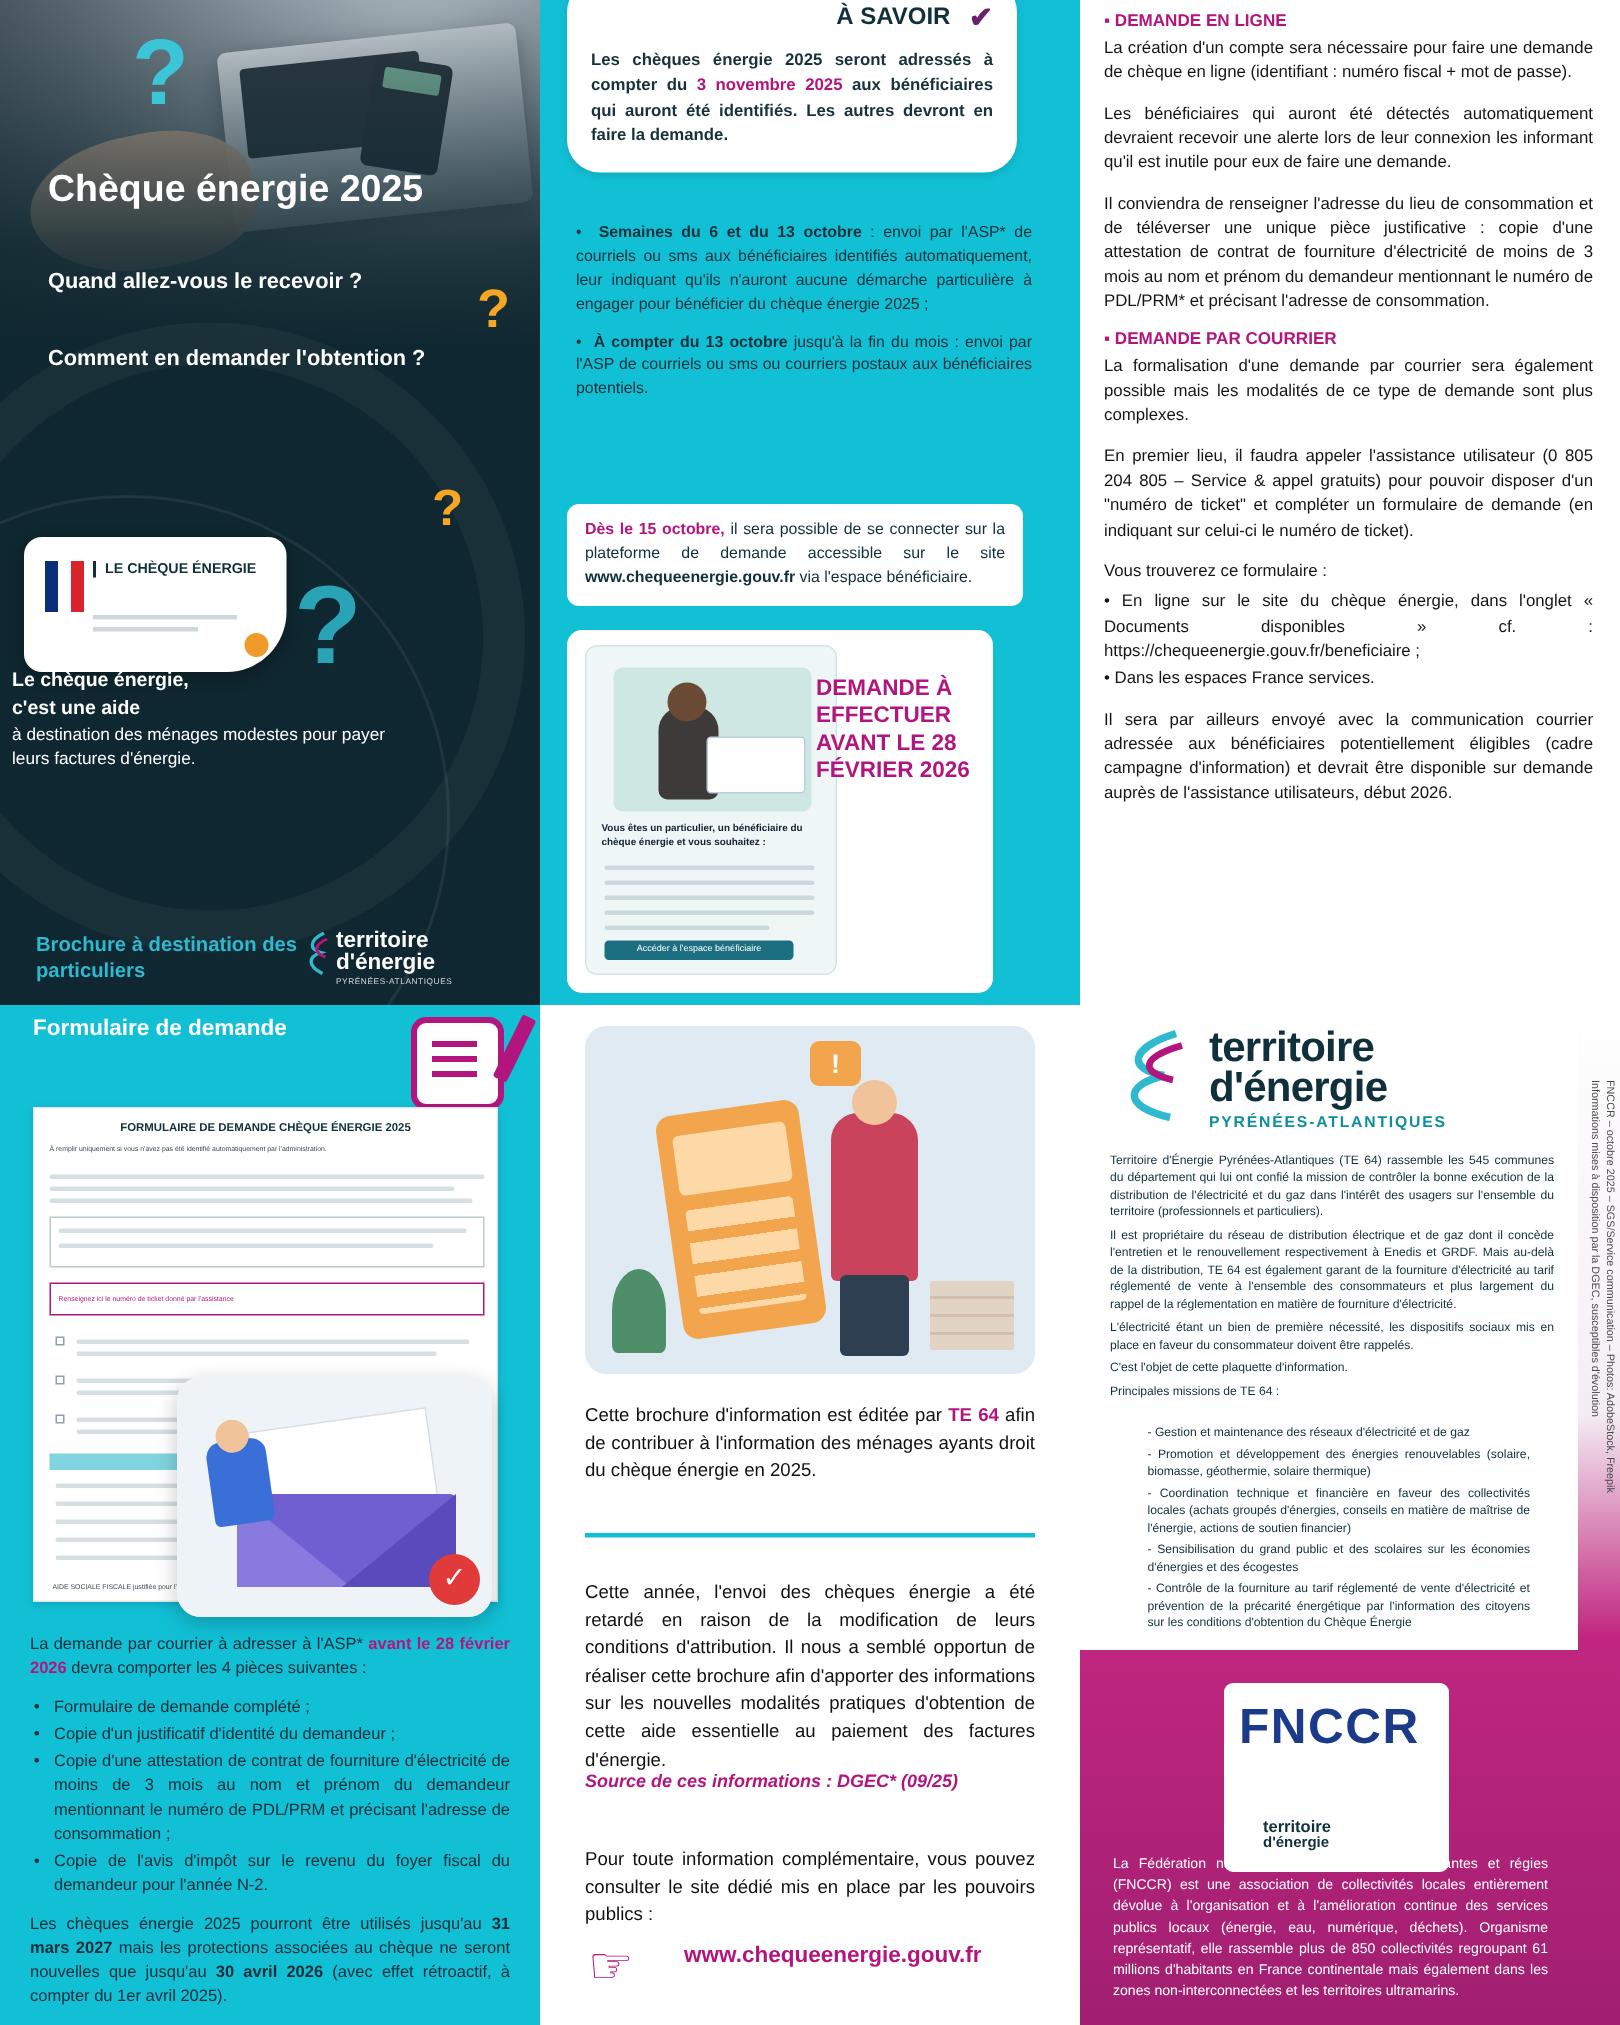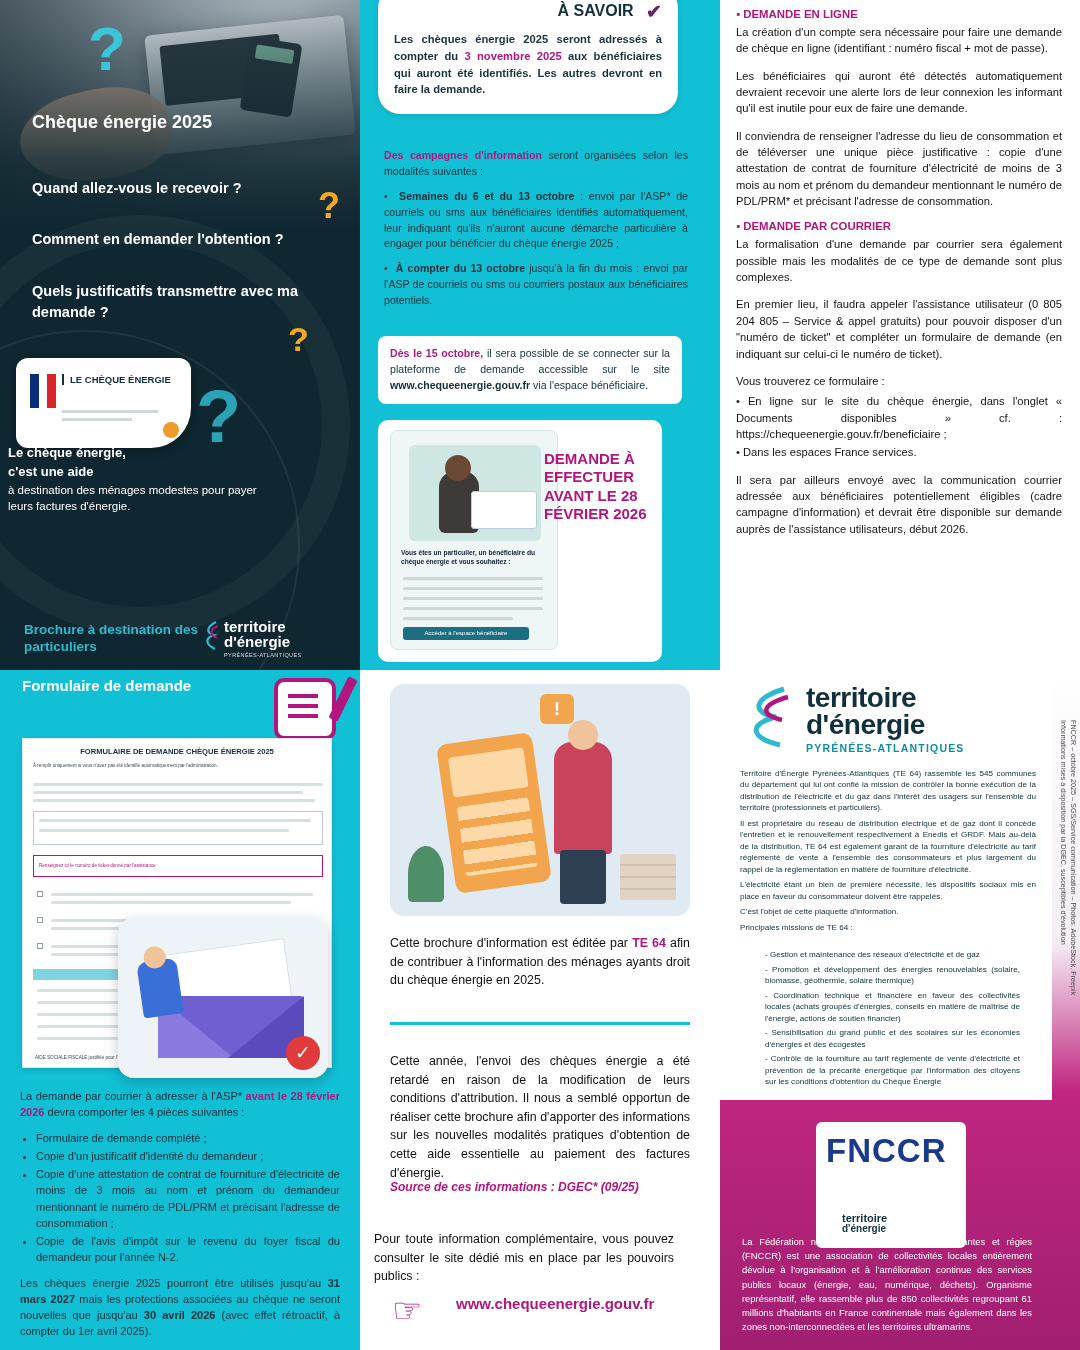--- a/index.html
+++ b/index.html
@@ -55,21 +55,21 @@
     position:absolute; left:-130px; top:330px; width:430px; height:430px;
     border-radius:50%; border:2px solid rgba(255,255,255,0.07);
   }
   .q-mark { position:absolute; font-weight:bold; line-height:1; }
   .q1{ left:88px; top:18px; font-size:62px; color:#3bc6d8; }
   .q2{ left:318px; top:188px; font-size:36px; color:#f5a623; }
   .q3{ left:196px; top:380px; font-size:74px; color:#2fb9cf; opacity:.85;}
   .q4{ left:288px; top:322px; font-size:34px; color:#f5a623; }
   .cover-title{
     position:absolute; left:32px; top:112px; width:300px;
-    color:#fff; font-size:18px; font-weight:bold;
+    color:#fff; font-size:25px; font-weight:bold;
   }
   .cover-q{
     position:absolute; left:32px; width:290px; color:#fff;
     font-size:14.5px; font-weight:bold;
   }
   .cq1{ top:180px; }
   .cq2{ top:231px; }
   .cq3{ top:281px; line-height:1.45; }
   .cheque-card{
     position:absolute; left:16px; top:358px; width:175px; height:90px;
@@ -296,21 +296,21 @@
     position:absolute; left:18px; bottom:14px; width:36px; height:56px;
     background:#4e8f6a; border-radius:50% 50% 10% 10%;
   }
   .mb-p{
     font-size:12.4px; line-height:1.5; text-align:justify; color:#111; margin:0;
   }
   .mb-block1{ position:absolute; left:30px; top:264px; width:300px; }
   .mb-rule{ position:absolute; left:30px; top:352px; width:300px; height:2.5px; background:#12c0d6;}
   .mb-block2{ position:absolute; left:30px; top:382px; width:300px; }
   .mb-source{ position:absolute; left:30px; top:510px; width:300px; color:#b2157d; font-weight:bold; font-style:italic; font-size:12px;}
-  .mb-block3{ position:absolute; left:14px; top:560px; width:300px; }
+  .mb-block3{ position:absolute; left:30px; top:560px; width:300px; }
   .mb-hand{
     position:absolute; left:32px; top:620px; width:52px; height:44px;
     color:#b2157d; font-size:34px;
   }
   .mb-url{
     position:absolute; left:96px; top:625px; width:240px; color:#b2157d;
     font-weight:bold; font-size:15px;
   }
 
   
@@ -384,21 +384,20 @@
     <div class="ring-deco"></div>
     <div class="ring-deco2"></div>
     <div class="q-mark q1">?</div>
     <div class="q-mark q2">?</div>
     <div class="q-mark q3">?</div>
     <div class="q-mark q4">?</div>
 
     <div class="cover-title">Chèque énergie 2025</div>
     <div class="cover-q cq1">Quand allez-vous le recevoir ?</div>
     <div class="cover-q cq2">Comment en demander l'obtention ?</div>
-    <div class="cover-q cq3">Quels justificatifs transmettre avec ma demande ?</div>
 
     <div class="cheque-card">
       <div class="flag"></div>
       <div class="ctxt">LE CHÈQUE ÉNERGIE</div>
       <div class="cline"></div>
       <div class="cline2"></div>
       <div class="dot"></div>
     </div>
 
     <div class="aide-box">
@@ -425,23 +424,20 @@
       <div class="savoir-head">
         <span>À SAVOIR</span>
         <span class="check-mark">✔</span>
       </div>
       <div class="savoir-text">
         <span>Les chèques énergie 2025 seront adressés à compter du </span><span class="pink">3 novembre 2025</span><span> aux bénéficiaires qui auront été identifiés. Les autres devront en faire la demande.</span>
       </div>
     </div>
 
     <div class="mid-body">
-      <p>
-        <span class="pink-b">Des campagnes d'information</span><span> seront organisées selon les modalités suivantes :</span>
-      </p>
       <p>
         •&nbsp;&nbsp;<b>Semaines du 6 et du 13 octobre</b><span> : envoi par l'ASP* de courriels ou sms aux bénéficiaires identifiés automatiquement, leur indiquant qu'ils n'auront aucune démarche particulière à engager pour bénéficier du chèque énergie 2025 ;</span>
       </p>
       <p>
         •&nbsp;&nbsp;<b>À compter du 13 octobre</b><span> jusqu'à la fin du mois : envoi par l'ASP de courriels ou sms ou courriers postaux aux bénéficiaires potentiels.</span>
       </p>
     </div>
 
     <div class="white-box">
       <b class="pink-b">Dès le 15 octobre,</b><span> il sera possible de se connecter sur la plateforme de demande accessible sur le site </span><b>www.chequeenergie.gouv.fr</b><span> via l'espace bénéficiaire.</span>

